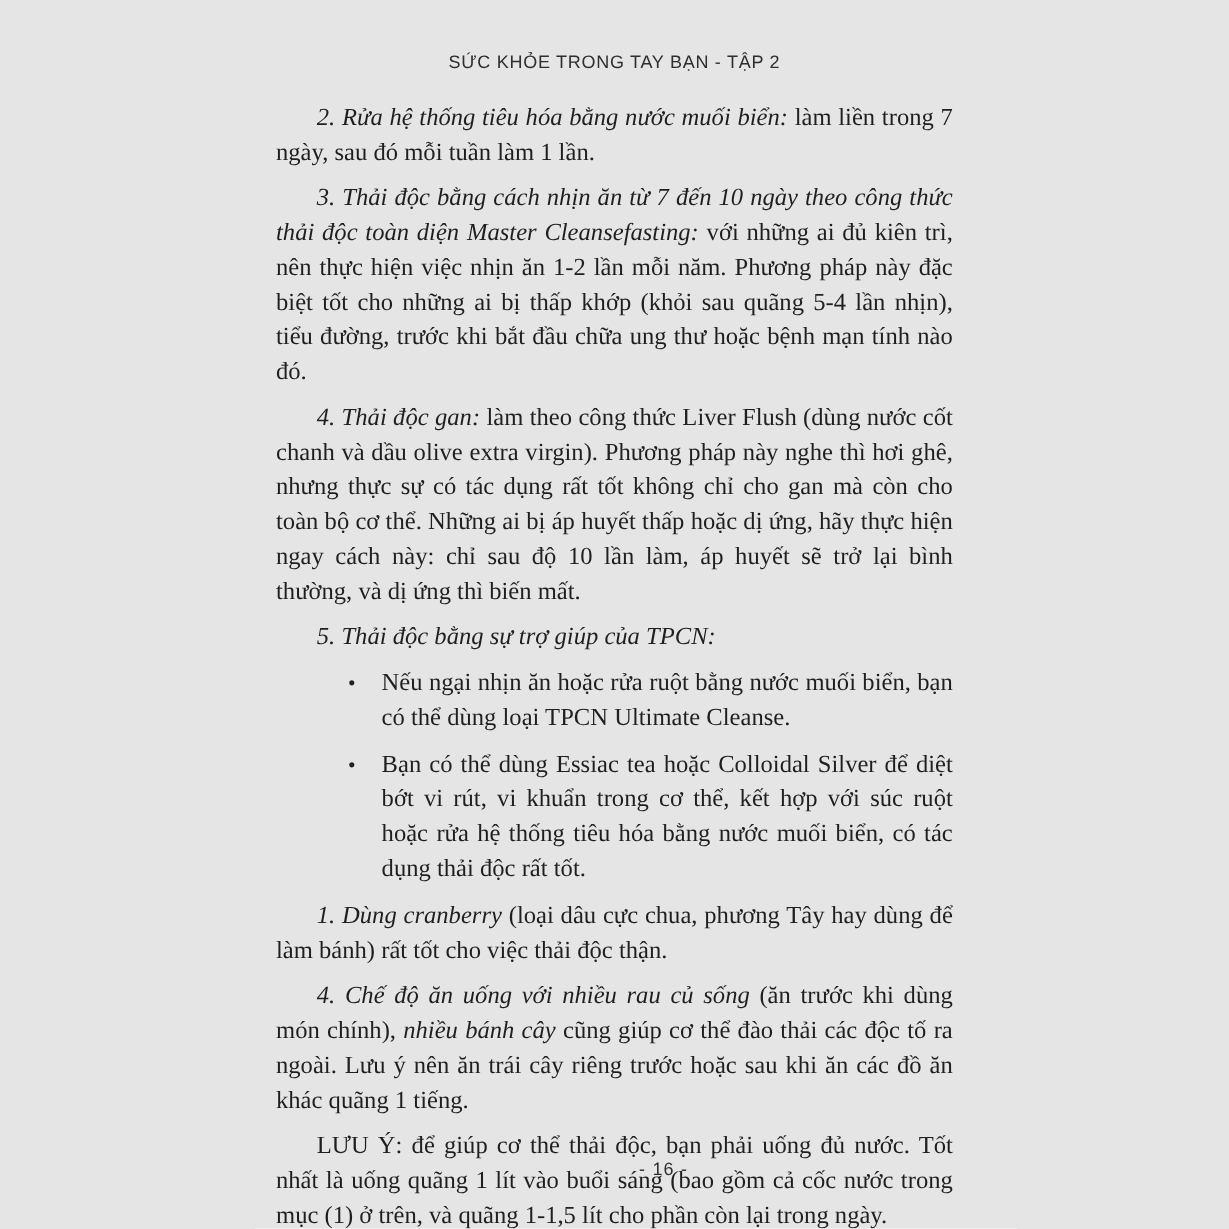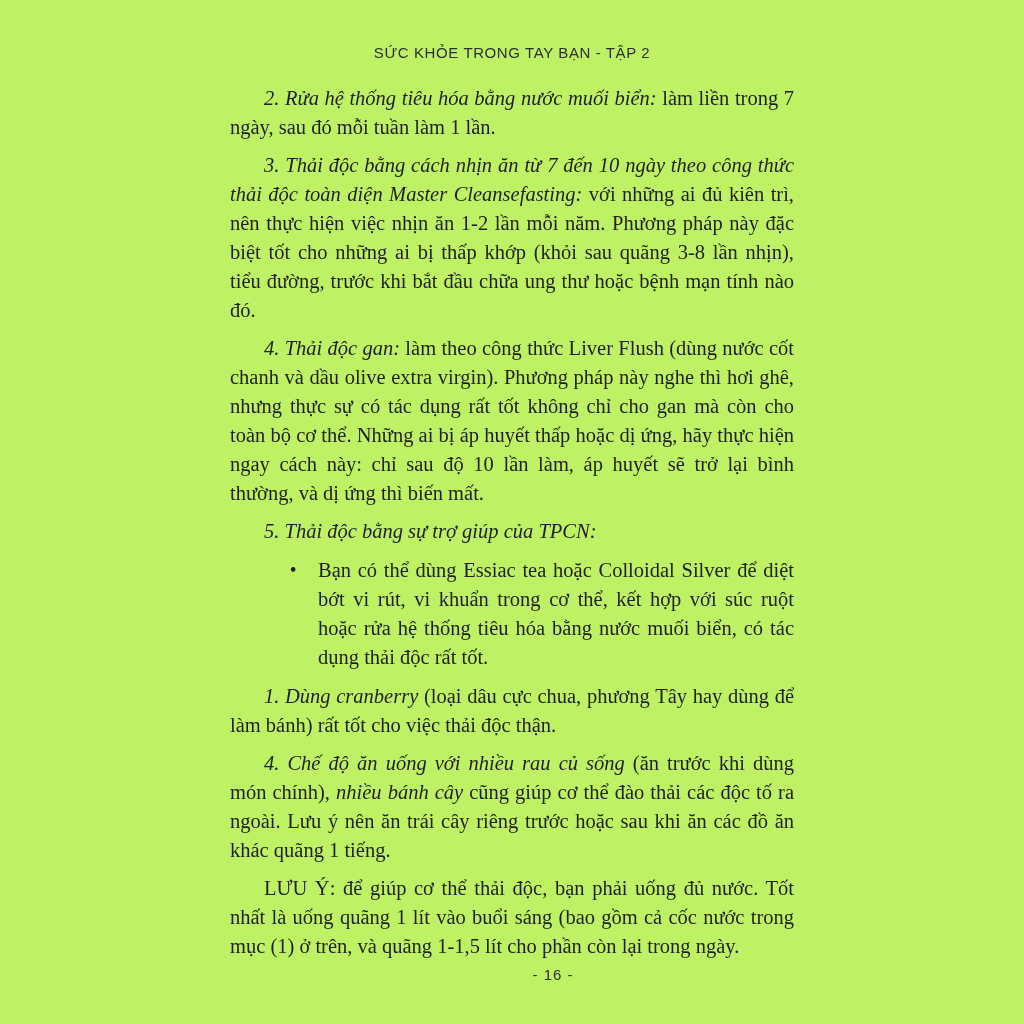--- a/index.html
+++ b/index.html
@@ -4,21 +4,21 @@
 <style>
   html, body {
     margin: 0;
     padding: 0;
     background: #ffffff;
   }
   .page {
     position: relative;
     width: 1024px;
     height: 1024px;
-    background: #bef264;
+    background: #e5e5e5;
     color: #1f1f1f;
     font-family: "Liberation Serif", serif;
     overflow: hidden;
   }
   .running-head {
     position: absolute;
     top: 44px;
     left: 0;
     width: 100%;
     text-align: center;
@@ -75,25 +75,25 @@
   }
 </style>
 </head>
 <body>
 
 <div class="page">
   <div class="running-head">SỨC KHỎE TRONG TAY BẠN - TẬP 2</div>
 
   <div class="page-body">
       <p class="para"><em>2. Rửa hệ thống tiêu hóa bằng nước muối biển:</em><span> làm liền trong 7 ngày, sau đó mỗi tuần làm 1 lần.</span></p>
-      <p class="para"><em>3. Thải độc bằng cách nhịn ăn từ 7 đến 10 ngày theo công thức thải độc toàn diện Master Cleansefasting:</em><span> với những ai đủ kiên trì, nên thực hiện việc nhịn ăn 1-2 lần mỗi năm. Phương pháp này đặc biệt tốt cho những ai bị thấp khớp (khỏi sau quãng 3-8 lần nhịn), tiểu đường, trước khi bắt đầu chữa ung thư hoặc bệnh mạn tính nào đó.</span></p>
+      <p class="para"><em>3. Thải độc bằng cách nhịn ăn từ 7 đến 10 ngày theo công thức thải độc toàn diện Master Cleansefasting:</em><span> với những ai đủ kiên trì, nên thực hiện việc nhịn ăn 1-2 lần mỗi năm. Phương pháp này đặc biệt tốt cho những ai bị thấp khớp (khỏi sau quãng 5-4 lần nhịn), tiểu đường, trước khi bắt đầu chữa ung thư hoặc bệnh mạn tính nào đó.</span></p>
       <p class="para"><em>4. Thải độc gan:</em><span> làm theo công thức Liver Flush (dùng nước cốt chanh và dầu olive extra virgin). Phương pháp này nghe thì hơi ghê, nhưng thực sự có tác dụng rất tốt không chỉ cho gan mà còn cho toàn bộ cơ thể. Những ai bị áp huyết thấp hoặc dị ứng, hãy thực hiện ngay cách này: chỉ sau độ 10 lần làm, áp huyết sẽ trở lại bình thường, và dị ứng thì biến mất.</span></p>
       <p class="para"><em>5. Thải độc bằng sự trợ giúp của TPCN:</em></p>
       <ul class="bullet-list">
-        <li class="bullet"><span class="dot">•</span></li>
+        <li class="bullet"><span class="dot">•</span><span>Nếu ngại nhịn ăn hoặc rửa ruột bằng nước muối biển, bạn có thể dùng loại TPCN Ultimate Cleanse.</span></li>
         <li class="bullet"><span class="dot">•</span><span>Bạn có thể dùng Essiac tea hoặc Colloidal Silver để diệt bớt vi rút, vi khuẩn trong cơ thể, kết hợp với súc ruột hoặc rửa hệ thống tiêu hóa bằng nước muối biển, có tác dụng thải độc rất tốt.</span></li>
       </ul>
       <p class="para"><em>1. Dùng cranberry</em><span> (loại dâu cực chua, phương Tây hay dùng để làm bánh) rất tốt cho việc thải độc thận.</span></p>
       <p class="para"><em>4. Chế độ ăn uống với nhiều rau củ sống</em><span> (ăn trước khi dùng món chính), </span><em>nhiều bánh cây</em><span> cũng giúp cơ thể đào thải các độc tố ra ngoài. Lưu ý nên ăn trái cây riêng trước hoặc sau khi ăn các đồ ăn khác quãng 1 tiếng.</span></p>
       <p class="para"><span>LƯU Ý: để giúp cơ thể thải độc, bạn phải uống đủ nước. Tốt nhất là uống quãng 1 lít vào buổi sáng (bao gồm cả cốc nước trong mục (1) ở trên, và quãng 1-1,5 lít cho phần còn lại trong ngày.</span></p>
     </div>
 
   <div class="folio">- 16 -</div>
 </div>
 

